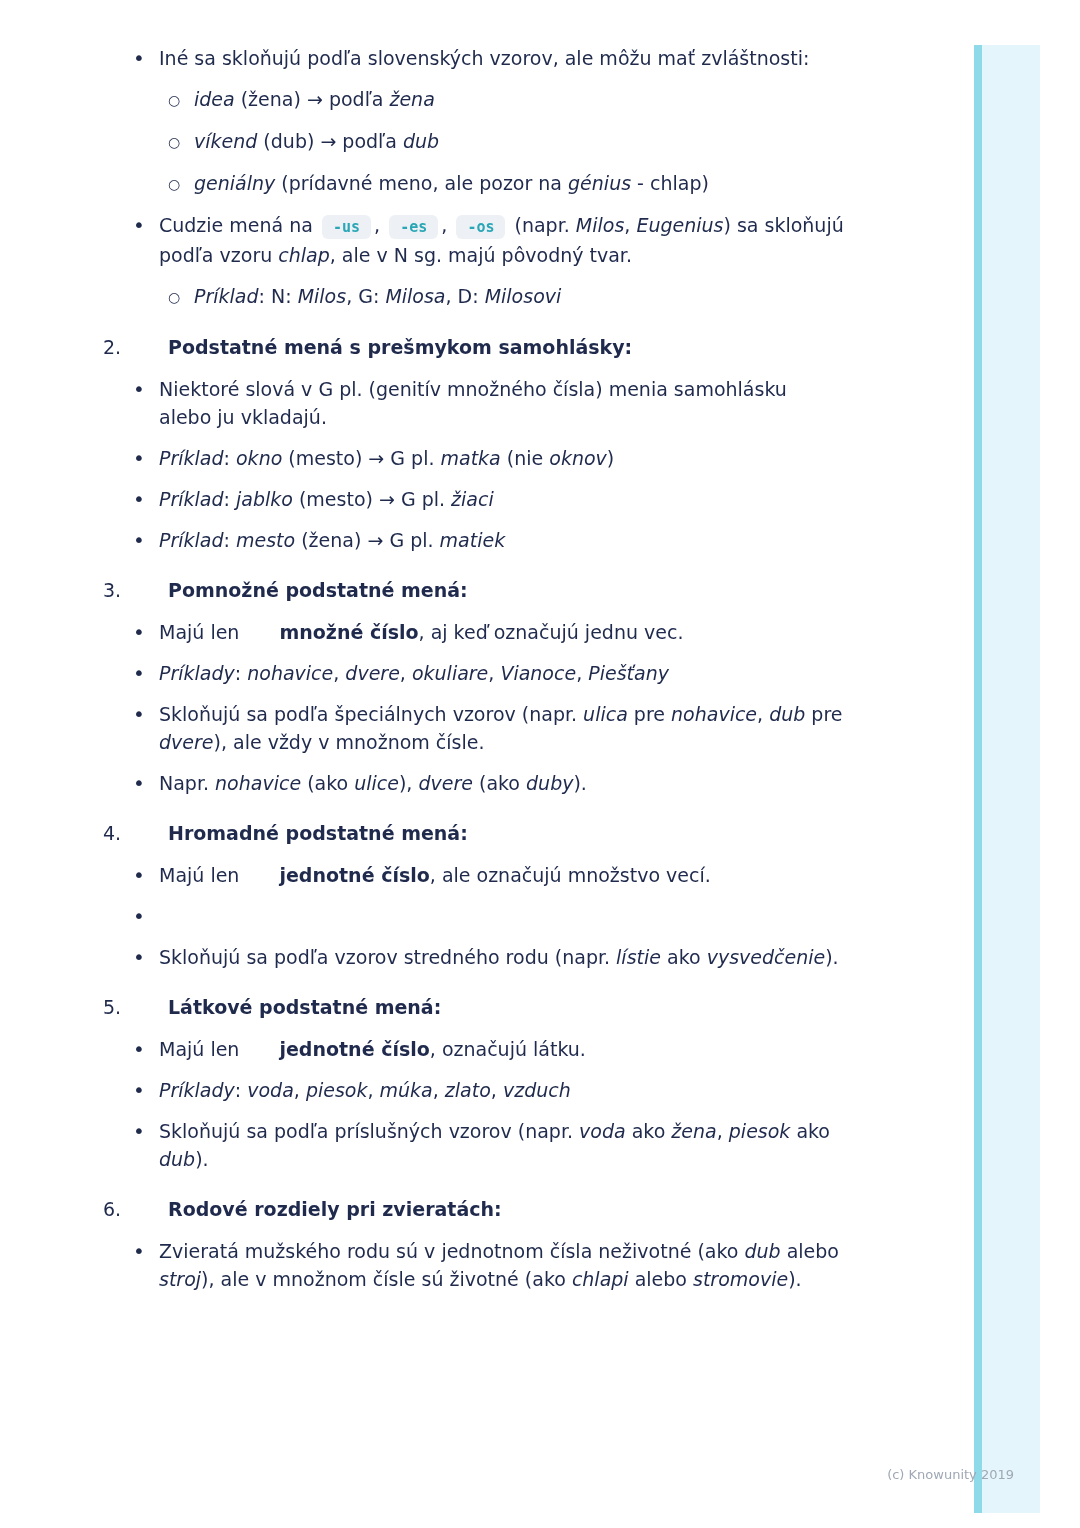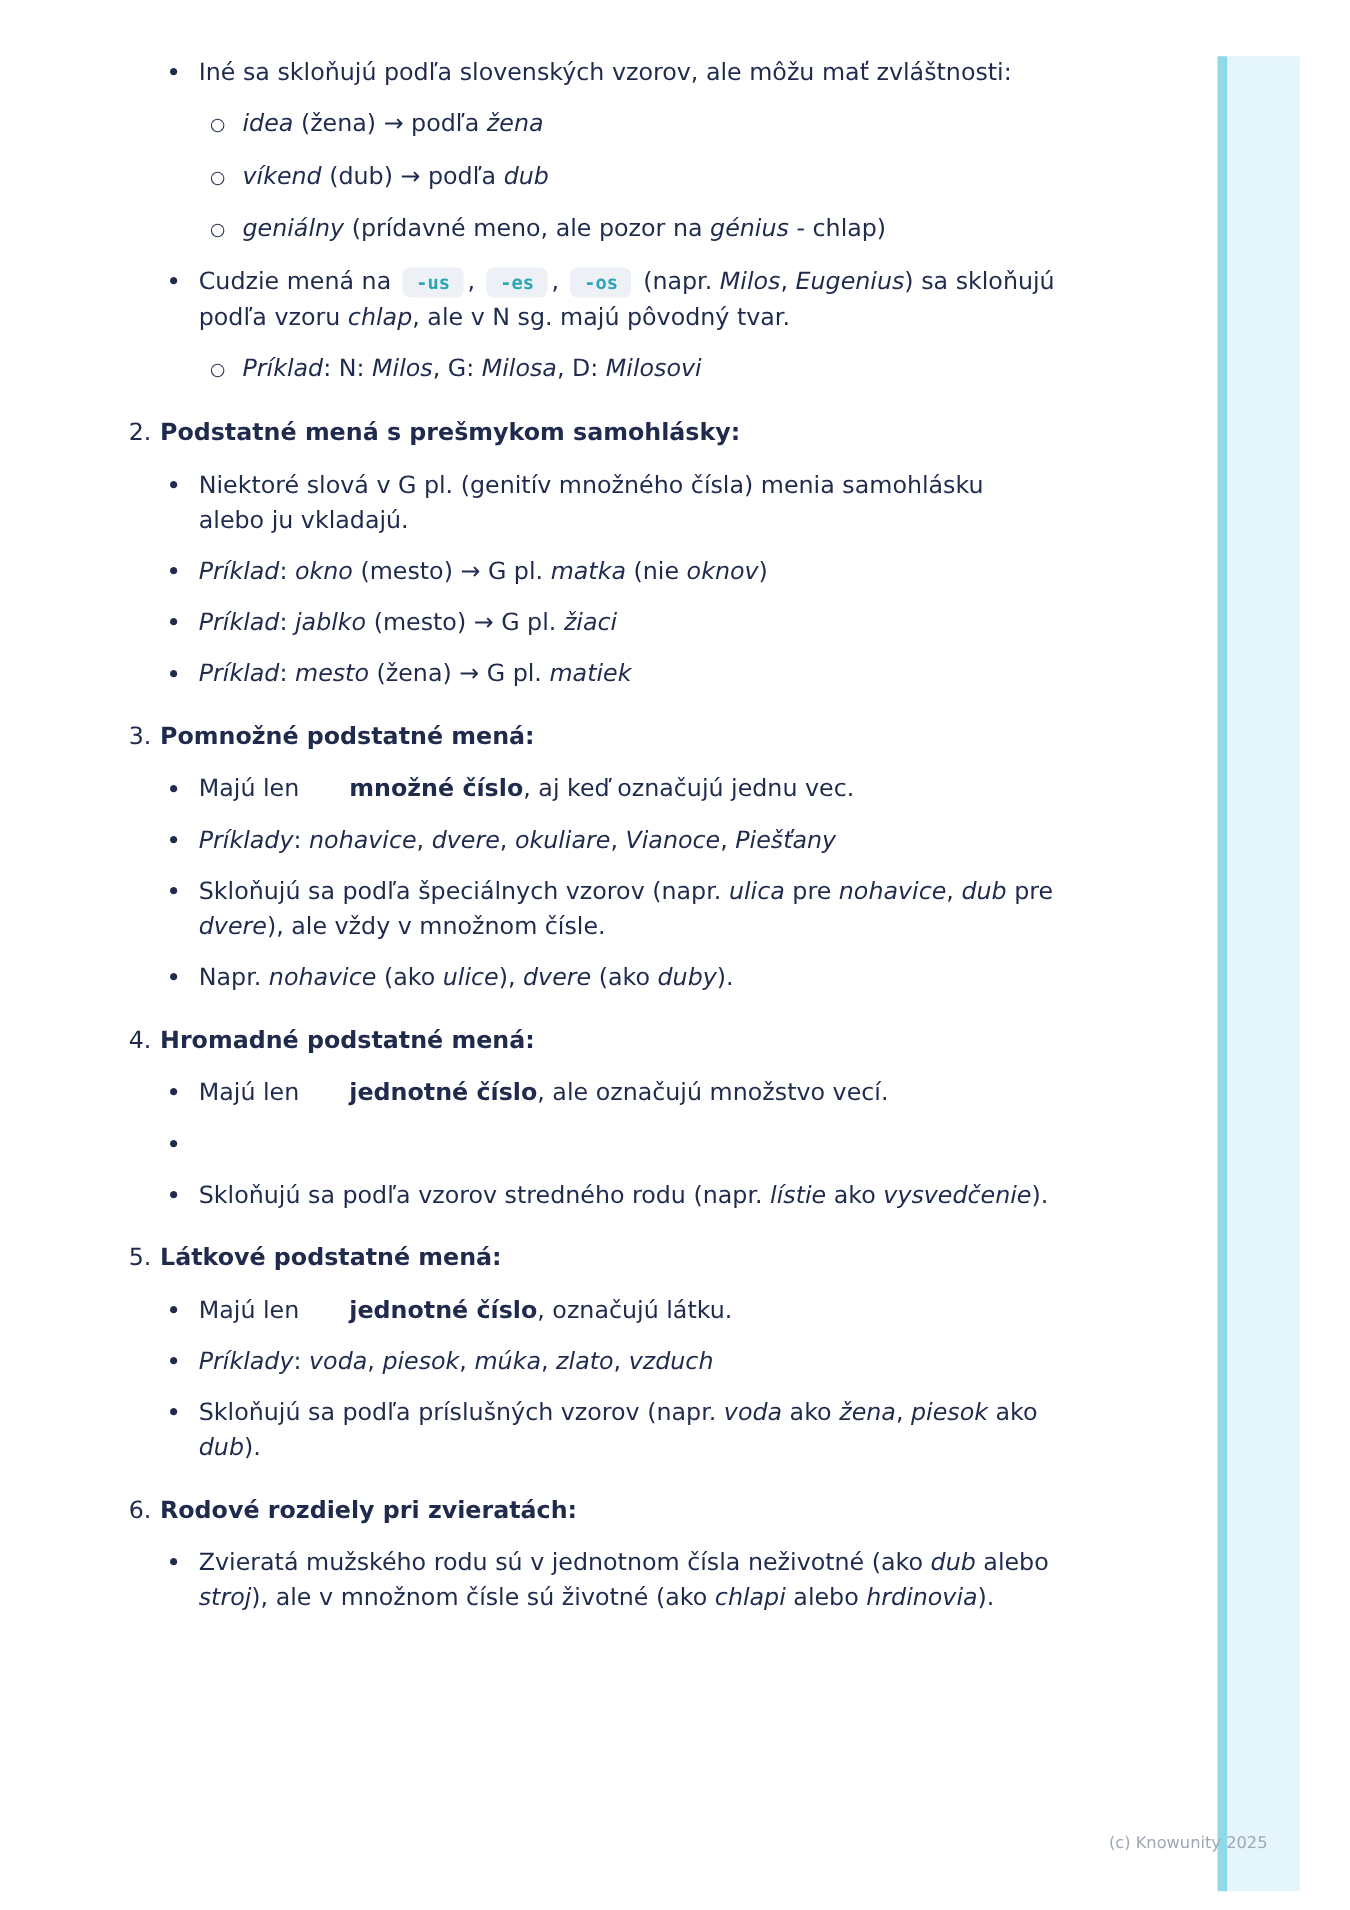--- a/index.html
+++ b/index.html
@@ -39,20 +39,21 @@
   .section {
     display: flex;
     margin: 22px 0 14px 0;
   }
   .section .num {
     flex: none;
     width: 25px;
   }
   .section .heading {
     font-weight: bold;
+    margin-left: 40px;
   }
   .row {
     display: flex;
     margin-bottom: 13px;
   }
   .row.l1 { padding-left: 30px; }
   .row.l2 { padding-left: 65px; }
   .marker {
     flex: none;
     width: 26px;
@@ -184,17 +185,17 @@
     <div class="row l1">
       <span class="marker">•</span>
       <span class="text"><span class="">Skloňujú sa podľa príslušných vzorov (napr. </span><span class="seg-i">voda</span><span class=""> ako </span><span class="seg-i">žena</span><span class="">, </span><span class="seg-i">piesok</span><span class=""> ako </span><span class="seg-i">dub</span><span class="">).</span></span>
     </div>
     <div class="section">
       <span class="num">6.</span>
       <span class="heading">Rodové rozdiely pri zvieratách:</span>
     </div>
     <div class="row l1">
       <span class="marker">•</span>
-      <span class="text"><span class="">Zvieratá mužského rodu sú v jednotnom čísla neživotné (ako </span><span class="seg-i">dub</span><span class=""> alebo </span><span class="seg-i">stroj</span><span class="">), ale v množnom čísle sú životné (ako </span><span class="seg-i">chlapi</span><span class=""> alebo </span><span class="seg-i">hrdinovia</span><span class="">).</span></span>
+      <span class="text"><span class="">Zvieratá mužského rodu sú v jednotnom čísla neživotné (ako </span><span class="seg-i">dub</span><span class=""> alebo </span><span class="seg-i">stroj</span><span class="">), ale v množnom čísle sú životné (ako </span><span class="seg-i">chlapi</span><span class=""> alebo </span><span class="seg-i">stromovie</span><span class="">).</span></span>
     </div>
   </div>
 
-<div class="copyright">(c) Knowunity 2025</div>
+<div class="copyright">(c) Knowunity 2019</div>
 
 </body></html>

